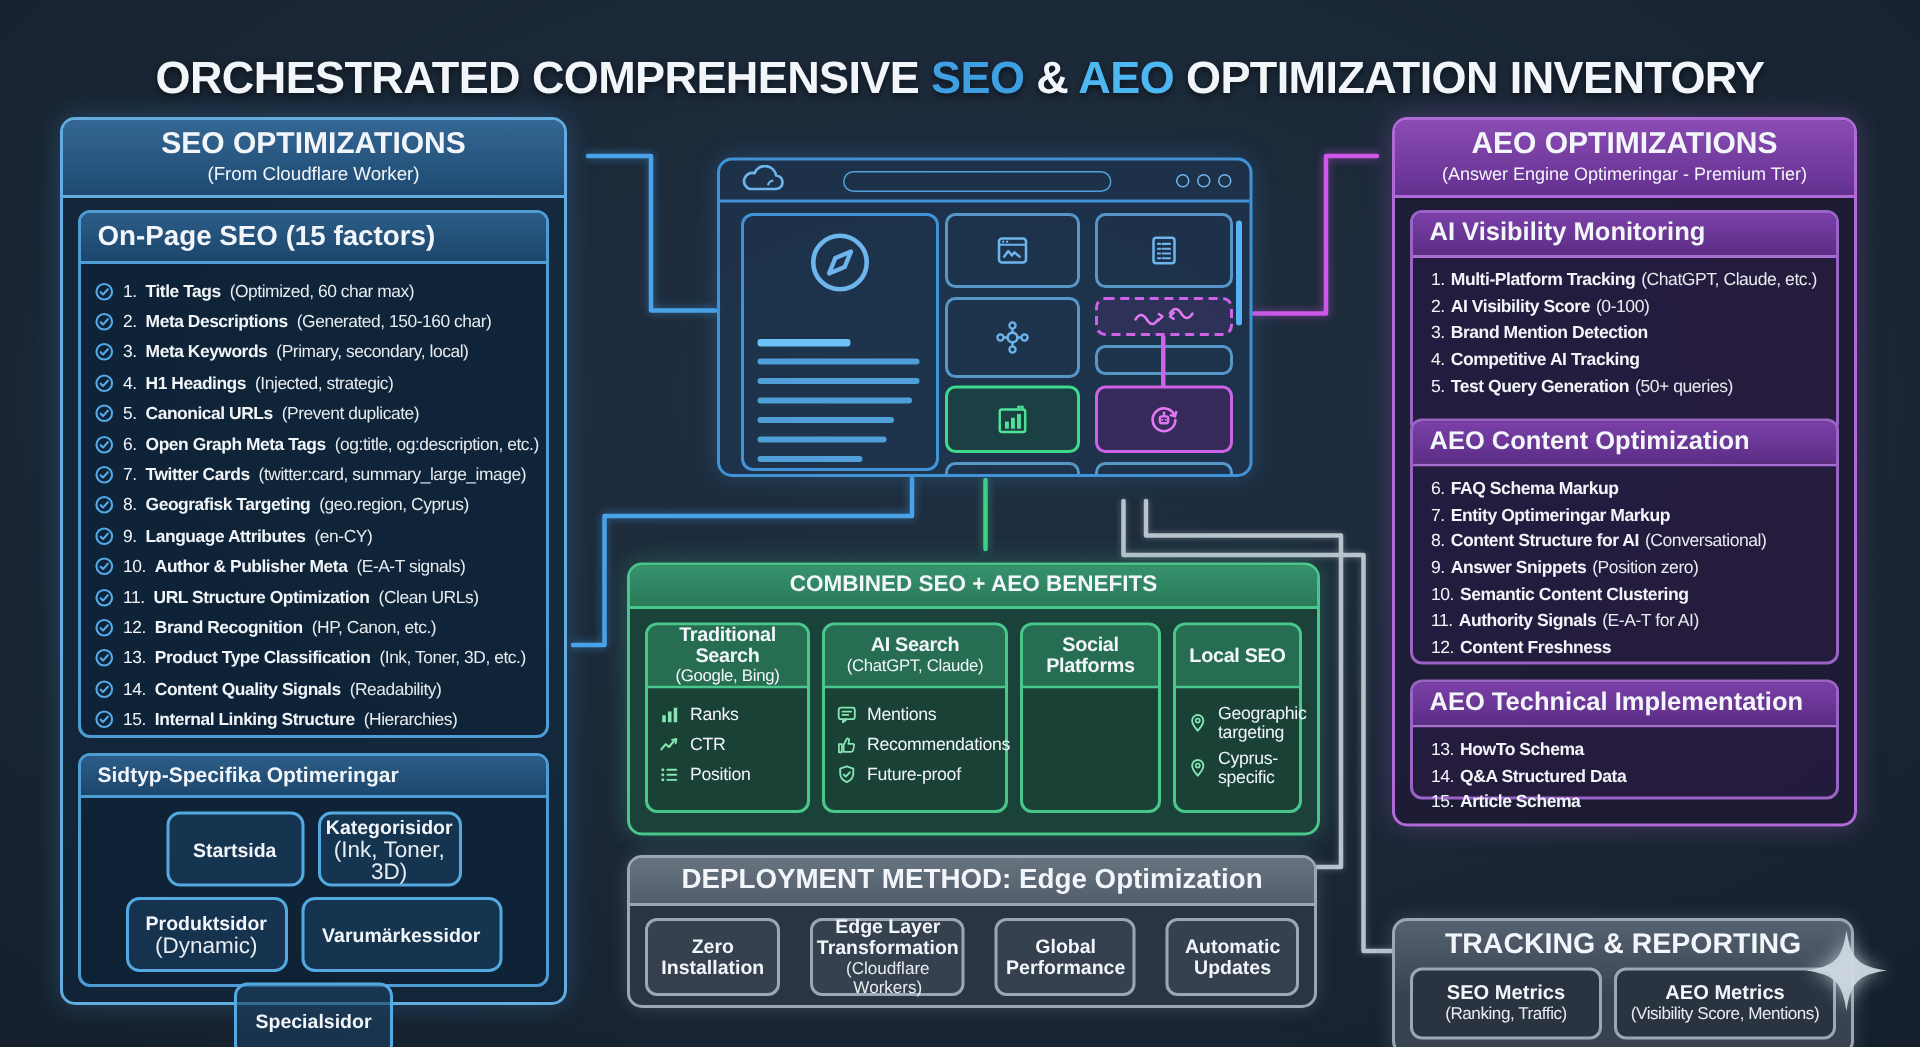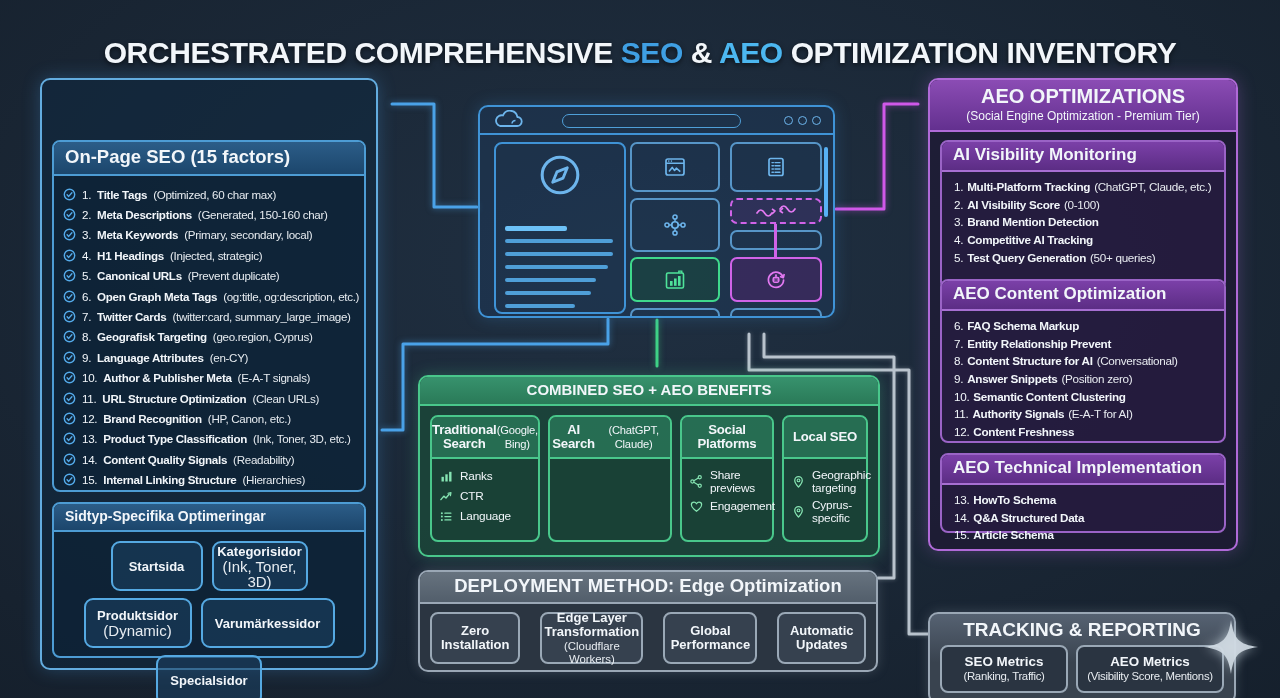--- a/index.html
+++ b/index.html
@@ -67,21 +67,21 @@
   .mscroll{position:absolute;left:344px;top:40px;width:4px;height:70px;background:#58b2f6;border-radius:2px;}
   .mline{position:absolute;left:294px;top:117px;width:2.5px;height:34px;background:#cf63e8;}
   
   .combined{left:418px;top:375px;width:462px;height:182px;border:2px solid #49c78b;
     background:rgba(28,72,58,.8);box-shadow:0 0 16px rgba(73,199,139,.3);}
   .combined .head{background:linear-gradient(180deg,#37926d,#2a7a58);border-bottom:2px solid #49c78b;
     border-radius:8px 8px 0 0;text-align:center;font-weight:700;font-size:15px;padding:4px 0 6px;}
   .cols{display:flex;gap:8px;padding:9px 10px;}
   .col{border:2px solid #49c78b;border-radius:8px;background:rgba(24,66,52,.55);box-sizing:border-box;height:127px;}
   .cw1{width:110px}.cw2{width:124px}.cw3{width:94px}.cw4{width:86px}
-  .col-head{height:40px;display:flex;flex-direction:row;align-items:center;justify-content:center;
+  .col-head{height:40px;display:flex;flex-direction:column;align-items:center;justify-content:center;
     background:rgba(46,134,98,.65);border-bottom:2px solid #49c78b;border-radius:6px 6px 0 0;
     text-align:center;line-height:14px;}
   .col-title{font-weight:700;font-size:13.2px;letter-spacing:-0.2px;}
   .col-sub{font-size:11.2px;letter-spacing:-0.2px;}
   .col-body{padding:5px 7px;}
   .citem{display:flex;align-items:center;gap:6px;margin:5px 0;font-size:11.8px;letter-spacing:-0.2px;line-height:12.5px;}
   .cico{width:15px;height:15px;flex:0 0 15px;color:#86e5b3;}
   
   .deployment{left:418px;top:570px;width:460px;height:102px;border:2px solid #9aa7b5;
     background:#2b3541;box-shadow:0 0 12px rgba(154,167,181,.25);}
@@ -194,20 +194,24 @@
     <path class="ln-blue" d="M608 319 L608 344 L403 344 L403 430 L382 430"></path>
     <path class="ln-mag" d="M836 209 L884 209 L884 104 L918 104" marker-end="url(#ar-m)"></path>
     <path class="ln-grn" d="M657 320 L657 366" marker-end="url(#ar-g)"></path>
     <path class="ln-gry" d="M878 578 L894 578 L894 357 L764 357 L764 334" marker-end="url(#ar-y)"></path>
     <path class="ln-gry" d="M928 634 L909 634 L909 370 L749 370 L749 334" marker-end="url(#ar-y)"></path>
   </svg>
 
   <h1 class="title"><span>ORCHESTRATED COMPREHENSIVE </span><span class="c-seo">SEO</span><span> &amp; </span><span class="c-aeo">AEO</span><span> OPTIMIZATION INVENTORY</span></h1>
 
   <section class="panel seo-panel">
+    <header class="panel-head">
+      <div class="panel-title">SEO OPTIMIZATIONS</div>
+      <div class="panel-sub">(From Cloudflare Worker)</div>
+    </header>
     <div class="sec onpage">
       <div class="sec-head">On-Page SEO (15 factors)</div>
       <ul class="chk-list">
         <li>
             <svg class="chk">
               <use href="#i-chk"></use>
             </svg>
             <span class="num">1.</span>
             <span class="nm">Title Tags</span>
             <span class="dt">(Optimized, 60 char max)</span>
@@ -454,47 +458,53 @@
           <div class="citem">
               <svg class="cico">
                 <use href="#i-trend"></use>
               </svg>
               <span>CTR</span>
             </div>
           <div class="citem">
               <svg class="cico">
                 <use href="#i-snip"></use>
               </svg>
-              <span>Language</span>
+              <span>Position</span>
             </div>
         </div>
       </div>
       <div class="col cw2">
         <div class="col-head">
           <div class="col-title">AI Search</div>
           <div class="col-sub">(ChatGPT, Claude)</div>
         </div>
+        <div class="col-body">
+          <div class="citem">
+              <svg class="cico">
+                <use href="#i-comment"></use>
+              </svg>
+              <span>Mentions</span>
+            </div>
+          <div class="citem">
+              <svg class="cico">
+                <use href="#i-thumb"></use>
+              </svg>
+              <span>Recommendations</span>
+            </div>
+          <div class="citem">
+              <svg class="cico">
+                <use href="#i-shield"></use>
+              </svg>
+              <span>Future-proof</span>
+            </div>
+        </div>
       </div>
       <div class="col cw3">
         <div class="col-head">
           <div class="col-title">Social Platforms</div>
-        </div>
-        <div class="col-body">
-          <div class="citem">
-              <svg class="cico">
-                <use href="#i-share"></use>
-              </svg>
-              <span>Share previews</span>
-            </div>
-          <div class="citem">
-              <svg class="cico">
-                <use href="#i-heart"></use>
-              </svg>
-              <span>Engagement</span>
-            </div>
         </div>
       </div>
       <div class="col cw4">
         <div class="col-head">
           <div class="col-title">Local SEO</div>
         </div>
         <div class="col-body">
           <div class="citem">
               <svg class="cico">
                 <use href="#i-pin"></use>
@@ -527,21 +537,21 @@
         </div>
       <div class="dbox dw4">
           <span class="nm">Automatic Updates</span>
         </div>
     </div>
   </section>
 
   <section class="panel aeo-panel">
     <header class="panel-head">
       <div class="panel-title">AEO OPTIMIZATIONS</div>
-      <div class="panel-sub">(Social Engine Optimization - Premium Tier)</div>
+      <div class="panel-sub">(Answer Engine Optimeringar - Premium Tier)</div>
     </header>
     <div class="asec as1">
       <div class="asec-head">AI Visibility Monitoring</div>
       <ul class="alist">
         <li>
             <span class="num">1.</span>
             <span class="nm">Multi-Platform Tracking</span>
             <span class="dt">(ChatGPT, Claude, etc.)</span>
           </li>
         <li>
@@ -569,21 +579,21 @@
     <div class="asec as2">
       <div class="asec-head">AEO Content Optimization</div>
       <ul class="alist">
         <li>
             <span class="num">6.</span>
             <span class="nm">FAQ Schema Markup</span>
             <span class="dt"></span>
           </li>
         <li>
             <span class="num">7.</span>
-            <span class="nm">Entity Relationship Prevent</span>
+            <span class="nm">Entity Optimeringar Markup</span>
             <span class="dt"></span>
           </li>
         <li>
             <span class="num">8.</span>
             <span class="nm">Content Structure for AI</span>
             <span class="dt">(Conversational)</span>
           </li>
         <li>
             <span class="num">9.</span>
             <span class="nm">Answer Snippets</span>

